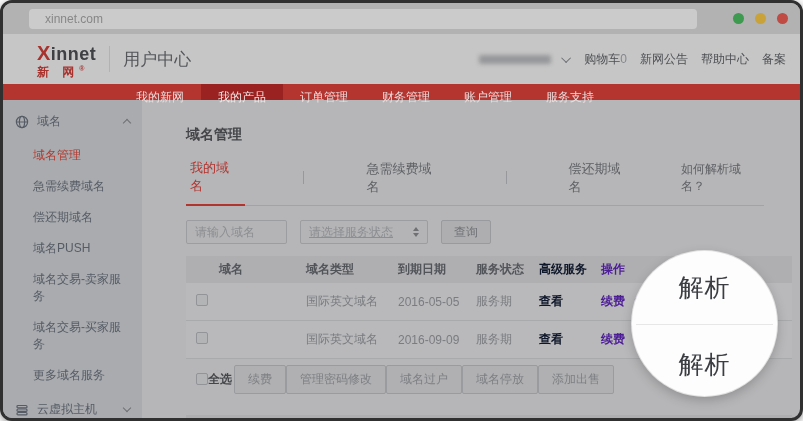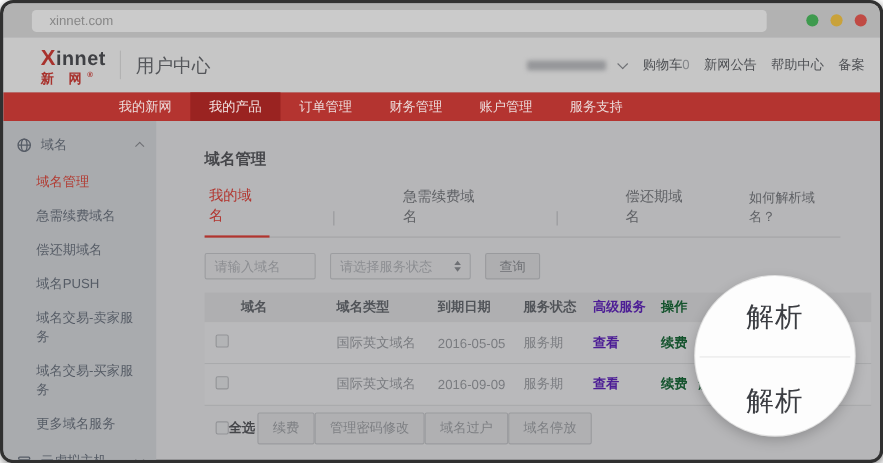--- a/index.html
+++ b/index.html
@@ -31,21 +31,21 @@
   .logo-cn sup { font-size:7px; letter-spacing:0; }
   .hdr-divider { width:1px; height:26px; background:#b2b2b2; margin:0 13px; }
   .portal-title { font-size:17px; color:#54565a; }
   .hdr-right { margin-left:auto; display:flex; align-items:center; gap:13px; font-size:12px; color:#4e5054; }
   .user-blur { width:72px; height:9px; border-radius:2px; background:#96979a; filter:blur(2px); }
   .chev-down { width:7px; height:7px; border-left:1px solid #6e7074; border-bottom:1px solid #6e7074; transform:rotate(-45deg) translateY(-2px); }
   .hdr-link { cursor:default; white-space:nowrap; }
   .cart-count { color:#85878b; }
 
   
-  .mainnav { height:26px; background:#b43430; display:flex; padding-left:88px; }
+  .mainnav { height:16px; background:#b43430; display:flex; padding-left:116px; }
   .mainnav .nav-item {
     padding:0 17px; line-height:26px; font-size:12px; color:#ecdcdb; white-space:nowrap;
   }
   .mainnav .nav-item.active { background:#9a2321; color:#f3e6e5; }
 
   
   .body-row { display:flex; height:340px; }
 
   
   .sidebar { width:139px; background:#a9abae; flex:none; padding-top:3px; font-size:12px; color:#565c66; }
@@ -55,50 +55,50 @@
   .chev.up   { transform:rotate(135deg); margin-top:3px; }
   .chev.down { transform:rotate(-45deg); margin-top:-3px; }
   .side-sub { padding:7px 12px 7px 30px; }
   .side-sub.active { color:#b23a31; }
   .side-icon { width:14px; height:14px; flex:none; display:inline-flex; }
 
   
   .content { flex:1; position:relative; padding:0 8px 0 44px; }
   .page-title { margin-top:26px; font-size:14px; font-weight:bold; color:#45464a; }
 
-  .tabs-row { display:flex; align-items:flex-end; margin-top:15px; margin-right:28px; border-bottom:1px solid #a3a3a5;gap:44px; }
+  .tabs-row { display:flex; align-items:center; margin-top:15px; margin-right:28px; border-bottom:1px solid #a3a3a5;gap:44px; }
   .tab { font-size:13px; color:#5f6165; padding:0 4px 9px 4px; }
   .tab.active { color:#b2342e; border-bottom:2px solid #b2342e; margin-bottom:-1px; }
   .tab-sep { width:1px; height:13px; background:#97989b; margin:0 14px 10px 14px; }
   .help-link { margin-left:auto; font-size:12px; color:#5f6165; padding-bottom:9px; }
 
   .filter-row { display:flex; gap:13px; margin-top:14px; font-size:12px; color:#8c8e92; }
   .fld { border:1px solid #9c9da0; border-radius:2px; height:24px; display:flex; align-items:center; padding:0 8px; background:#b4b4b6; }
   .fld-domain { width:101px; }
-  .fld-status { width:128px; justify-content:space-between; }
+  .fld-status { width:128px; justify-content:space-between;text-decoration:underline; }
   .fld-date   { width:106px; justify-content:space-between; }
   .spinner { display:flex; flex-direction:column; line-height:0; gap:2px; }
   .spinner i { width:0; height:0; border-left:3px solid transparent; border-right:3px solid transparent; }
   .spinner .sp-up { border-bottom:4px solid #6e7074; }
   .spinner .sp-dn { border-top:4px solid #6e7074; }
   .btn-query { width:50px; height:24px; border:1px solid #999a9d; border-radius:2px; background:#aeaeb0;
                font-size:12px; color:#6f7175; display:flex; align-items:center; justify-content:center; }
 
   
   .dtable { margin-top:12px; font-size:12px; }
   .trow { display:flex; align-items:center; }
   .thead { background:#afafb1; height:27px; font-weight:bold; color:#515459; }
   .tbody-row { height:38px; background:#b9b9bb; border-bottom:1px solid #a9aaac; color:#7a7c80; }
   .c-cb { width:33px; padding-left:10px; flex:none; }
   .c-name { width:87px; flex:none; }
   .c-type { width:92px; flex:none; }
   .c-date { width:78px; flex:none; }
   .c-status { width:63px; flex:none; }
-  .c-adv { width:62px; flex:none; font-weight:bold; color:#4c1d95; }
-  .c-op { flex:1; display:flex; gap:10px; font-weight:bold; color:#14532d; }
+  .c-adv { width:62px; flex:none; font-weight:bold; color:#0f172a; }
+  .c-op { flex:1; display:flex; gap:10px; font-weight:bold; color:#4c1d95; }
   .checkbox { width:12px; height:12px; border:1px solid #939497; border-radius:2px; background:#b3b4b6; display:inline-block; }
   .domain-blur { width:84px; height:9px; border-radius:2px; background:#929396; filter:blur(1.8px); }
 
   .batch-row { display:flex; align-items:center; height:40px; gap:0; }
   .batch-row .checkbox { margin-left:10px; }
   .select-all { font-weight:bold; color:#45464a; font-size:12px; margin-right:2px; }
   .batch-btn { border:1px solid #9a9b9e; border-radius:2px; background:#b0b0b2; color:#7d7f83;
                font-size:12px; padding:5px 13px; white-space:nowrap; }
 
   .tips-bar { margin-top:16px; height:34px; background:#aeaeb0; display:flex; align-items:center; gap:9px; padding-left:19px; }
@@ -255,20 +255,21 @@
           </div>
         </div>
 
         <div class="batch-row">
           <span class="checkbox"></span>
           <span class="select-all">全选</span>
           <span class="batch-btn">续费</span>
           <span class="batch-btn">管理密码修改</span>
           <span class="batch-btn">域名过户</span>
           <span class="batch-btn">域名停放</span>
+          <span class="batch-btn">添加出售</span>
         </div>
       </div>
 
       <div class="tips-bar">
         <i class="info-icon">i</i>
         <span class="tips-label">温馨提示</span>
       </div>
     </div>
   </div>
 

